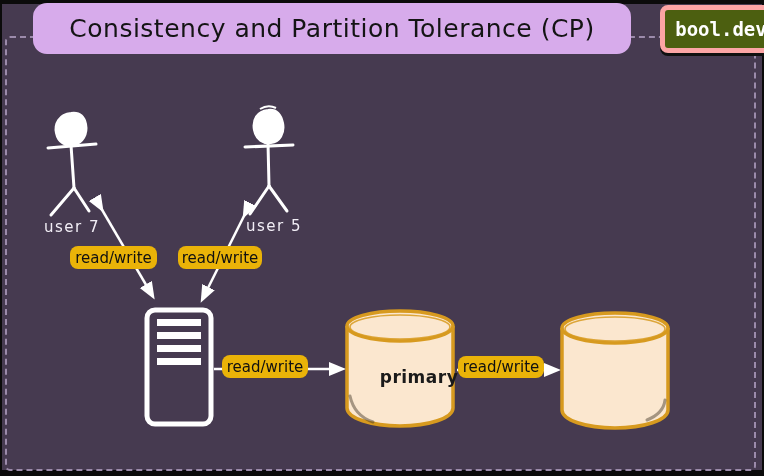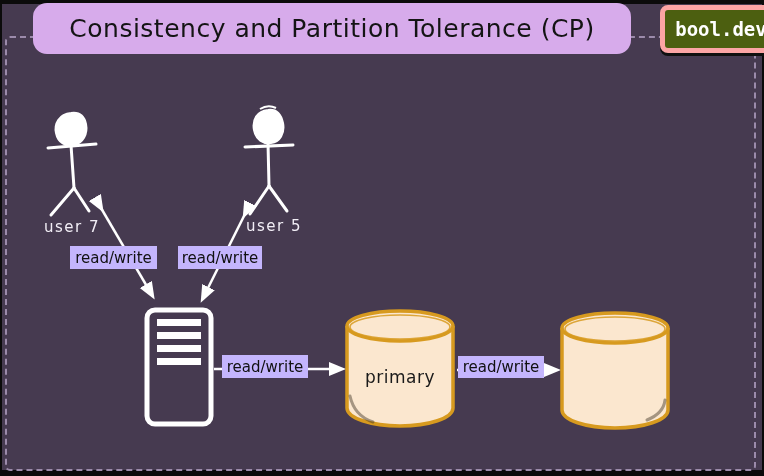--- a/index.html
+++ b/index.html
@@ -29,44 +29,45 @@
     position:absolute;left:660px;top:5px;width:112px;height:38px;
     background:#4c5f10;border:5px solid #fca5a5;border-radius:8px;
     box-shadow:0 3px 0 0 #101010;z-index:5;
     display:flex;align-items:center;justify-content:center;
   }
   .brand-badge span{
     color:#ffffff;font-size:19px;font-weight:bold;
     font-family:"DejaVu Sans Mono",monospace;
   }
   .rw{
-    position:absolute;background:#c4b5fd;color:#111111;
+    position:absolute;background:#eab308;color:#111111;
     font-size:15px;text-align:right;z-index:3;
     display:flex;align-items:center;justify-content:center;
     white-space:nowrap;
+    border-radius:8px;
   }
   .rw1{left:70px;top:246px;width:87px;height:23px;}
   .rw2{left:178px;top:246px;width:84px;height:23px;}
   .rw3{left:222px;top:355px;width:86px;height:23px;}
   .rw4{left:458px;top:356px;width:86px;height:22px;}
   .actor-label{
     position:absolute;color:#f2eef6;font-size:15px;letter-spacing:1.5px;
     z-index:3;white-space:nowrap;
   }
   .user1-label{left:44px;top:218px;}
   .user2-label{left:246px;top:217px;}
   .server-label{
     position:absolute;left:136px;top:433px;width:86px;text-align:center;
     color:#f2eef6;font-size:16px;letter-spacing:2px;z-index:3;
   }
   .db-label{
     position:absolute;color:#1a1a1a;font-size:17px;text-align:center;
     z-index:3;letter-spacing:0.5px;
   }
-  .primary-label{left:347px;top:367px;width:106px;}
+  .primary-label{left:366px;top:367px;width:106px;font-weight:bold;}
   .secondary-label{left:560px;top:369px;width:108px;}
   .edge{stroke:#ffffff;stroke-width:2.5;fill:none;}
   .stick{stroke:#ffffff;stroke-width:3;fill:none;stroke-linecap:round;}
   .cyl{fill:#fbe7cf;stroke:#d79a1f;stroke-width:3.5;}
   .cyl-accent{fill:none;stroke:#d79a1f;stroke-width:1.5;opacity:0.85;}
   .cyl-shadow{fill:none;stroke:#3c3022;stroke-width:3;opacity:0.45;stroke-linecap:round;}
 </style>
 </head>
 <body>
 

